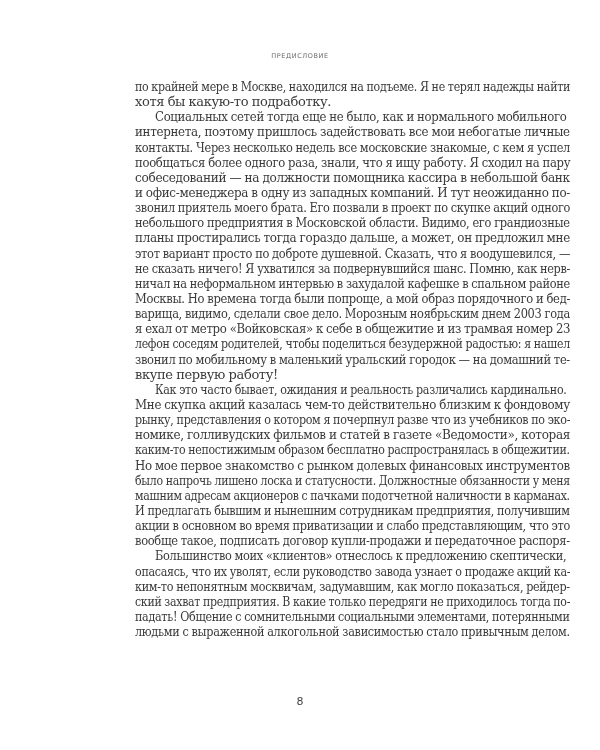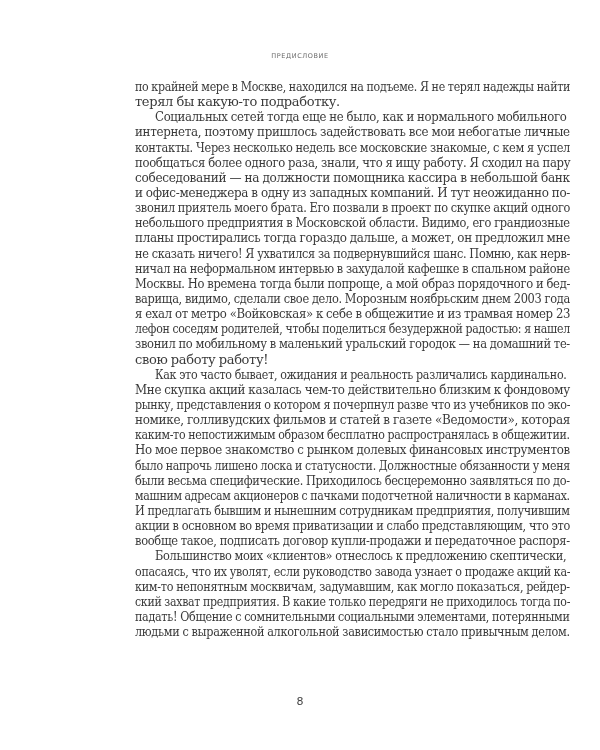--- a/index.html
+++ b/index.html
@@ -71,52 +71,52 @@
 </head>
 <body>
 
 <div class="page">
   <div class="running-head">ПРЕДИСЛОВИЕ</div>
 
   <div class="body-text">
 
     <div>
       <span class="line"><span style="white-space: nowrap; display: inline-block; transform-origin: left center; transform: scaleX(0.848606);">по крайней мере в Москве, находился на подъеме. Я не терял надежды найти</span></span>
-      <span class="line last"><span style="white-space: nowrap;">терял бы какую-то подработку.</span></span>
+      <span class="line last"><span style="white-space: nowrap;">хотя бы какую-то подработку.</span></span>
     </div>
 
     <div>
       <span class="line indent"><span style="white-space: nowrap; display: inline-block; transform-origin: left center; transform: scaleX(0.899784);">Социальных сетей тогда еще не было, как и нормального мобильного</span></span>
       <span class="line"><span style="white-space: nowrap; display: inline-block; transform-origin: left center; transform: scaleX(0.914462);">интернета, поэтому пришлось задействовать все мои небогатые личные</span></span>
       <span class="line"><span style="white-space: nowrap; display: inline-block; transform-origin: left center; transform: scaleX(0.875);">контакты. Через несколько недель все московские знакомые, с кем я успел</span></span>
       <span class="line"><span style="white-space: nowrap; display: inline-block; transform-origin: left center; transform: scaleX(0.894953);">пообщаться более одного раза, знали, что я ищу работу. Я сходил на пару</span></span>
       <span class="line"><span style="white-space: nowrap; display: inline-block; transform-origin: left center; transform: scaleX(0.931612);">собеседований — на должности помощника кассира в небольшой банк</span></span>
       <span class="line"><span style="white-space: nowrap; display: inline-block; transform-origin: left center; transform: scaleX(0.918601);">и офис-менеджера в одну из западных компаний. И тут неожиданно по-</span></span>
       <span class="line"><span style="white-space: nowrap; display: inline-block; transform-origin: left center; transform: scaleX(0.871116);">звонил приятель моего брата. Его позвали в проект по скупке акций одного</span></span>
       <span class="line"><span style="white-space: nowrap; display: inline-block; transform-origin: left center; transform: scaleX(0.879277);">небольшого предприятия в Московской области. Видимо, его грандиозные</span></span>
       <span class="line"><span style="white-space: nowrap; display: inline-block; transform-origin: left center; transform: scaleX(0.91782);">планы простирались тогда гораздо дальше, а может, он предложил мне</span></span>
+      <span class="line"><span style="white-space: nowrap; display: inline-block; transform-origin: left center; transform: scaleX(0.878724);">этот вариант просто по доброте душевной. Сказать, что я воодушевился, —</span></span>
       <span class="line"><span style="white-space: nowrap; display: inline-block; transform-origin: left center; transform: scaleX(0.868948);">не сказать ничего! Я ухватился за подвернувшийся шанс. Помню, как нерв-</span></span>
       <span class="line"><span style="white-space: nowrap; display: inline-block; transform-origin: left center; transform: scaleX(0.871531);">ничал на неформальном интервью в захудалой кафешке в спальном районе</span></span>
       <span class="line"><span style="white-space: nowrap; display: inline-block; transform-origin: left center; transform: scaleX(0.889155);">Москвы. Но времена тогда были попроще, а мой образ порядочного и бед-</span></span>
       <span class="line"><span style="white-space: nowrap; display: inline-block; transform-origin: left center; transform: scaleX(0.875807);">варища, видимо, сделали свое дело. Морозным ноябрьским днем 2003 года</span></span>
       <span class="line"><span style="white-space: nowrap; display: inline-block; transform-origin: left center; transform: scaleX(0.900246);">я ехал от метро «Войковская» к себе в общежитие и из трамвая номер 23</span></span>
       <span class="line"><span style="white-space: nowrap; display: inline-block; transform-origin: left center; transform: scaleX(0.844111);">лефон соседям родителей, чтобы поделиться безудержной радостью: я нашел</span></span>
       <span class="line"><span style="white-space: nowrap; display: inline-block; transform-origin: left center; transform: scaleX(0.883695);">звонил по мобильному в маленький уральский городок — на домашний те-</span></span>
-      <span class="line last"><span style="white-space: nowrap;">свою работу работу!</span></span>
+      <span class="line last"><span style="white-space: nowrap;">вкупе первую работу!</span></span>
     </div>
 
     <div>
       <span class="line indent"><span style="white-space: nowrap; display: inline-block; transform-origin: left center; transform: scaleX(0.852815);">Как это часто бывает, ожидания и реальность различались кардинально.</span></span>
       <span class="line"><span style="white-space: nowrap; display: inline-block; transform-origin: left center; transform: scaleX(0.911513);">Мне скупка акций казалась чем-то действительно близким к фондовому</span></span>
       <span class="line"><span style="white-space: nowrap; display: inline-block; transform-origin: left center; transform: scaleX(0.8545);">рынку, представления о котором я почерпнул разве что из учебников по эко-</span></span>
       <span class="line"><span style="white-space: nowrap; display: inline-block; transform-origin: left center; transform: scaleX(0.922563);">номике, голливудских фильмов и статей в газете «Ведомости», которая</span></span>
       <span class="line"><span style="white-space: nowrap; display: inline-block; transform-origin: left center; transform: scaleX(0.845464);">каким-то непостижимым образом бесплатно распространялась в общежитии.</span></span>
       <span class="line"><span style="white-space: nowrap; display: inline-block; transform-origin: left center; transform: scaleX(0.910639);">Но мое первое знакомство с рынком долевых финансовых инструментов</span></span>
       <span class="line"><span style="white-space: nowrap; display: inline-block; transform-origin: left center; transform: scaleX(0.843421);">было напрочь лишено лоска и статусности. Должностные обязанности у меня</span></span>
-      <span class="line"><span style="white-space: nowrap; display: inline-block; transform-origin: left center; transform: scaleX(0.872172);">были весьма специфические. Приходилось бесцеремонно заявляться по до-</span></span>
       <span class="line"><span style="white-space: nowrap; display: inline-block; transform-origin: left center; transform: scaleX(0.844351);">машним адресам акционеров с пачками подотчетной наличности в карманах.</span></span>
       <span class="line"><span style="white-space: nowrap; display: inline-block; transform-origin: left center; transform: scaleX(0.861195);">И предлагать бывшим и нынешним сотрудникам предприятия, получившим</span></span>
       <span class="line"><span style="white-space: nowrap; display: inline-block; transform-origin: left center; transform: scaleX(0.868821);">акции в основном во время приватизации и слабо представляющим, что это</span></span>
       <span class="line"><span style="white-space: nowrap; display: inline-block; transform-origin: left center; transform: scaleX(0.881464);">вообще такое, подписать договор купли-продажи и передаточное распоря-</span></span>
     </div>
 
     <div>
       <span class="line indent"><span style="white-space: nowrap; display: inline-block; transform-origin: left center; transform: scaleX(0.870731);">Большинство моих «клиентов» отнеслось к предложению скептически,</span></span>
       <span class="line"><span style="white-space: nowrap; display: inline-block; transform-origin: left center; transform: scaleX(0.852782);">опасаясь, что их уволят, если руководство завода узнает о продаже акций ка-</span></span>
       <span class="line"><span style="white-space: nowrap; display: inline-block; transform-origin: left center; transform: scaleX(0.862258);">ким-то непонятным москвичам, задумавшим, как могло показаться, рейдер-</span></span>

